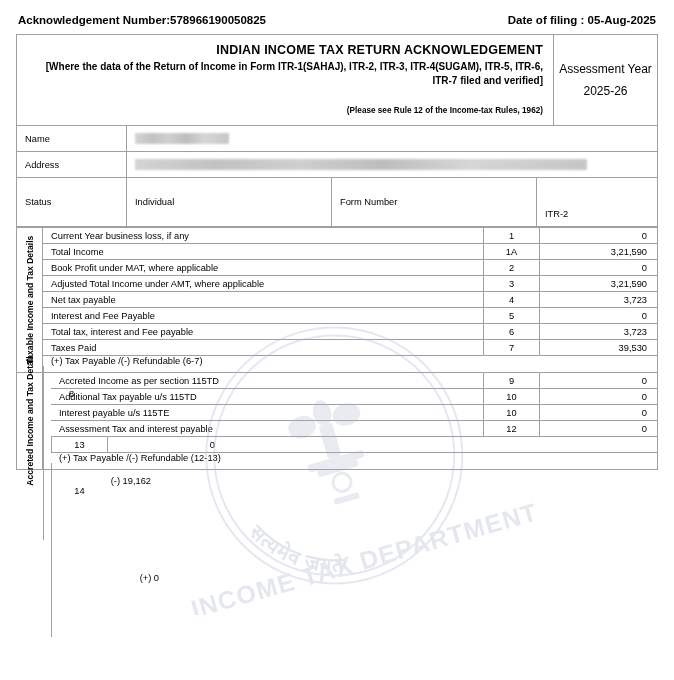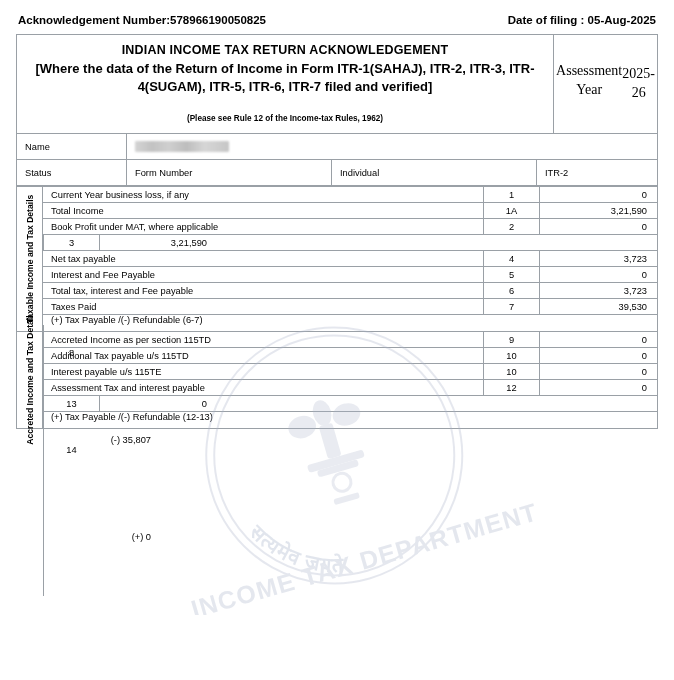--- a/index.html
+++ b/index.html
@@ -37,52 +37,51 @@
   }
 
   
   .title-band {
     display: flex;
     border-bottom: 1px solid #9aa0a6;
   }
   .title-main {
     flex: 1 1 auto;
     padding: 8px 10px 9px 10px;
-    text-align: center;
+    text-align: right;
   }
   .title-main .t1 {
     font-size: 12.5px;
     font-weight: bold;
     letter-spacing: .2px;
     margin-bottom: 3px;
   }
   .title-main .t2 {
-    font-size: 13px;
+    font-size: 10px;
     font-weight: bold;
     line-height: 1.35;
   }
   .title-main .t3 {
     font-size: 8.2px;
     font-weight: bold;
     line-height: 1.35;
     margin-top: 18px;
   }
   .title-ay {
     width: 104px;
     flex: 0 0 104px;
     border-left: 1px solid #9aa0a6;
     display: flex;
-    flex-direction: row;
+    flex-direction: column;
     align-items: center;
     justify-content: center;
     text-align: center;
-    font-size: 14px;
+    font-size: 12px;
     line-height: 1.35;
     padding: 4px 2px;
-    font-family: Liberation Serif, serif;
   }
   .title-ay .ay-label { margin-bottom: 6px; }
 
   
   .row {
     display: flex;
     border-bottom: 1px solid #9aa0a6;
     min-height: 26px;
     font-size: 9.3px;
   }
@@ -106,21 +105,21 @@
     filter: blur(1.1px);
     vertical-align: middle;
   }
   .redact.pan { width: 86px; }
   .redact.name { width: 94px; }
   .redact.addr { width: 452px; }
 
   .split .c1 { width: 110px; flex: 0 0 110px; border-right: 1px solid #9aa0a6; }
   .split .c2 { width: 205px; flex: 0 0 205px; border-right: 1px solid #9aa0a6; }
   .split .c3 { width: 205px; flex: 0 0 205px; border-right: 1px solid #9aa0a6; }
-  .split .c4 { flex: 1 1 auto; }
+  .split .c4 { flex: 1 1 auto; margin-top: 24px; }
 
   
   .section {
     display: flex;
     border-top: 1px solid #9aa0a6;
   }
   .side-caption {
     width: 26px;
     flex: 0 0 26px;
     border-right: 1px solid #9aa0a6;
@@ -159,21 +158,21 @@
   }
   .d-amt {
     width: 118px;
     flex: 0 0 118px;
     border-left: 1px solid #9aa0a6;
     display: flex;
     align-items: center;
     justify-content: flex-end;
     padding-right: 10px;
   }
-  .sec-divider { border-top: 1px solid #9aa0a6; }
+  .sec-divider { border-top: 1px solid #9aa0a6; gap: 8px; }
 
   
   .watermark {
     position: absolute;
     left: 0; right: 0;
     top: 300px;
     height: 330px;
     pointer-events: none;
     display: flex;
     align-items: center;
@@ -242,25 +241,31 @@
     </div>
 
 
     <div class="row">
       <div class="cell lbl">Name</div>
       <div class="cell val">
         <span class="redact name"></span>
       </div>
     </div>
 
+    <div class="row">
+      <div class="cell lbl">Address</div>
+      <div class="cell val">
+        <span class="redact addr"></span>
+      </div>
+    </div>
 
     <div class="row split">
       <div class="cell c1">Status</div>
+      <div class="cell c2">Individual</div>
       <div class="cell c3">Form Number</div>
-      <div class="cell c2">Individual</div>
       <div class="cell c4">ITR-2</div>
     </div>
 
 
     <div class="section">
       <div class="side-caption">
         <span>Taxable Income and Tax Details</span>
       </div>
       <div class="rows">
         <div class="drow">
@@ -272,20 +277,21 @@
           <div class="d-desc">Total Income</div>
           <div class="d-no">1A</div>
           <div class="d-amt">3,21,590</div>
         </div>
         <div class="drow">
           <div class="d-desc">Book Profit under MAT, where applicable</div>
           <div class="d-no">2</div>
           <div class="d-amt">0</div>
         </div>
         <div class="drow">
+          <div class="d-desc">Adjusted Total Income under AMT, where applicable</div>
           <div class="d-no">3</div>
           <div class="d-amt">3,21,590</div>
         </div>
         <div class="drow">
           <div class="d-desc">Net tax payable</div>
           <div class="d-no">4</div>
           <div class="d-amt">3,723</div>
         </div>
         <div class="drow">
           <div class="d-desc">Interest and Fee Payable</div>
@@ -298,21 +304,21 @@
           <div class="d-amt">3,723</div>
         </div>
         <div class="drow">
           <div class="d-desc">Taxes Paid</div>
           <div class="d-no">7</div>
           <div class="d-amt">39,530</div>
         </div>
         <div class="drow">
           <div class="d-desc">(+) Tax Payable /(-) Refundable (6-7)</div>
           <div class="d-no">8</div>
-          <div class="d-amt">(-) 35,807</div>
+          <div class="d-amt">(-) 19,162</div>
         </div>
       </div>
     </div>
 
     <div class="section sec-divider">
       <div class="side-caption">
         <span>Accreted Income and Tax Detail</span>
       </div>
       <div class="rows">
         <div class="drow">

